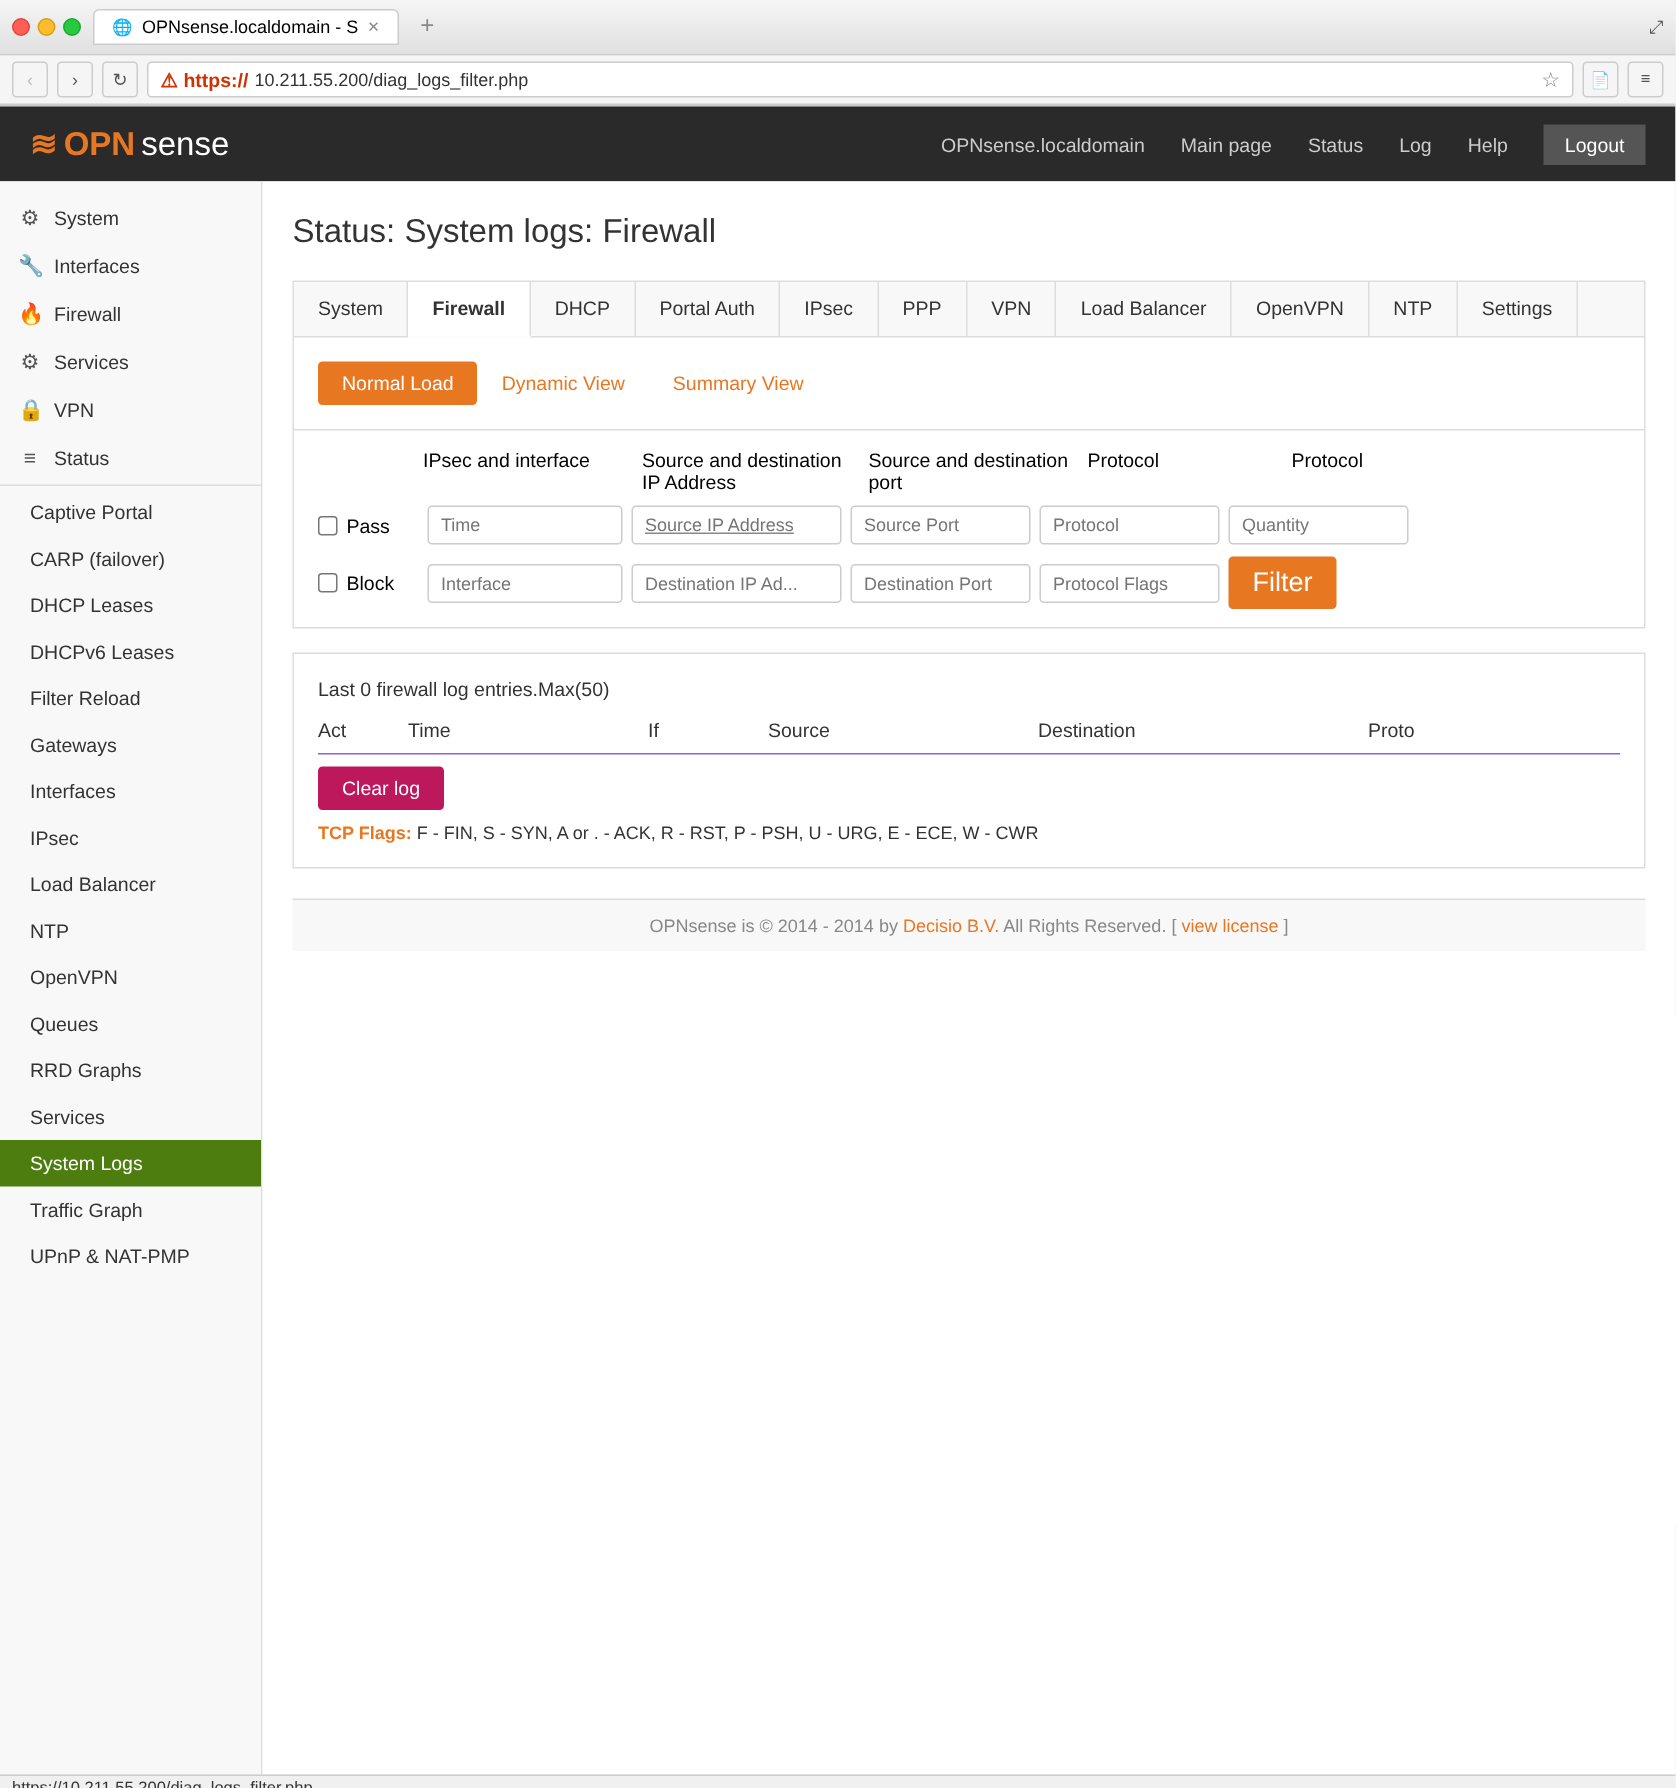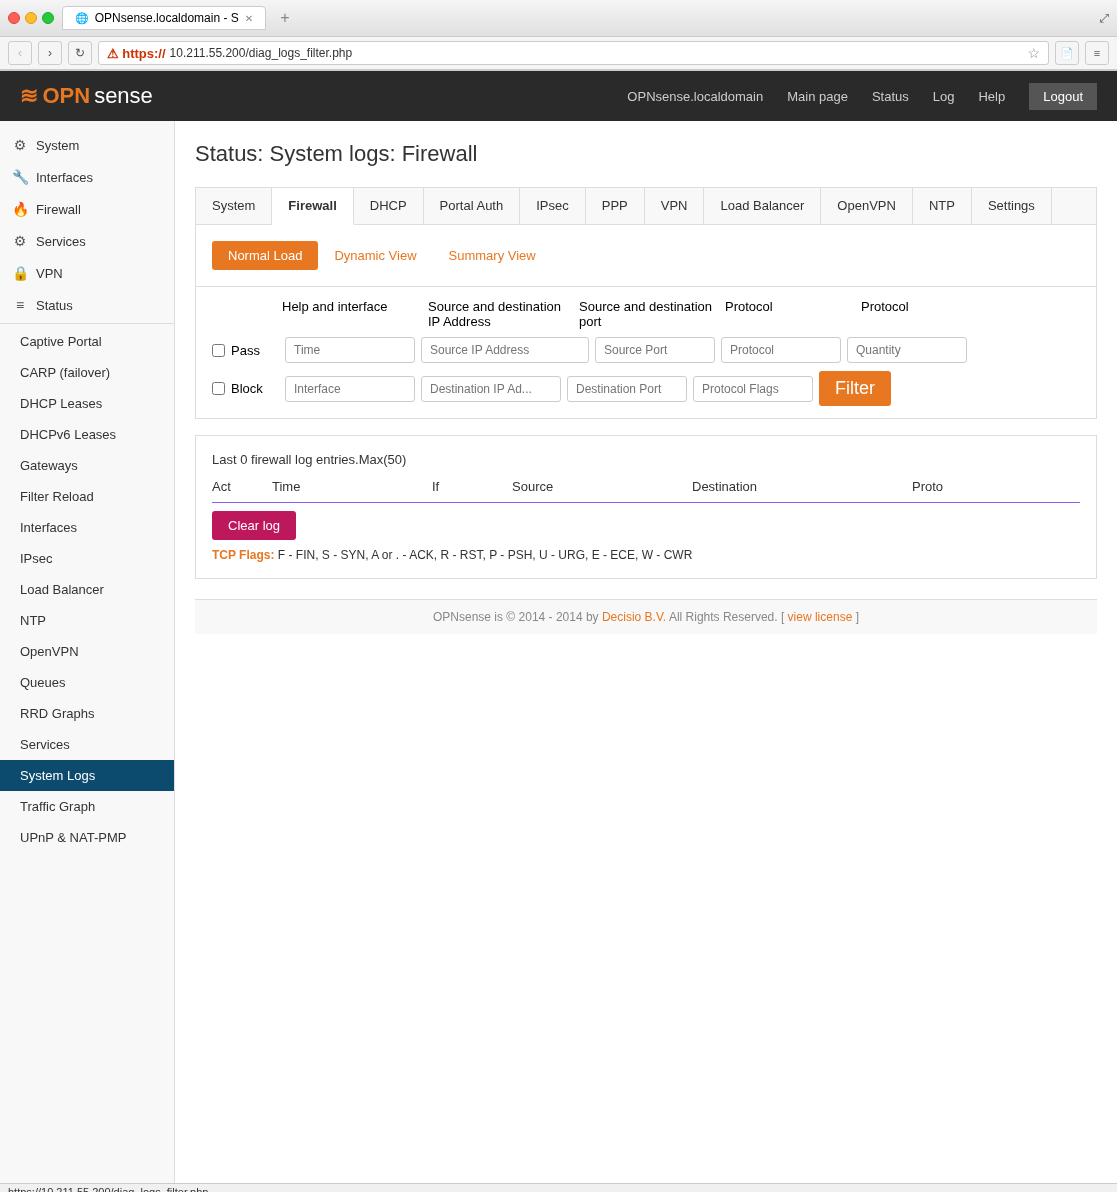--- a/index.html
+++ b/index.html
@@ -40,21 +40,21 @@
     .top-nav-logout { background: #555; color: white; border: none; padding: 6px 14px; cursor: pointer; font-size: 13px; }
 
     
     .body-layout { display: flex; flex: 1; background: #f0f0f0; }
 
     
     .sidebar { width: 175px; background: #f8f8f8; border-right: 1px solid #ddd; padding-top: 8px; min-height: 900px; }
     .sidebar-item { display: flex; align-items: center; gap: 8px; padding: 8px 12px; cursor: pointer; color: #333; font-size: 13px; }
     .sidebar-item.active { background: #e8e8e8; }
     .sidebar-item.sub-item { padding-left: 20px; font-size: 13px; }
-    .sidebar-item.sub-item.active { background: #0c4a6e; color: white; }
+    .sidebar-item.sub-item.active { background: #4d7c0f; color: white; }
     .sidebar-icon { font-size: 14px; color: #555; width: 16px; text-align: center; }
     .sidebar-separator { height: 1px; background: #ddd; margin: 2px 0; }
 
     
     .main-content { flex: 1; padding: 20px; background: white; }
     .page-title { font-size: 22px; font-weight: normal; color: #333; margin-bottom: 20px; }
 
     
     .tabs-container { border: 1px solid #ddd; background: white; }
     .tabs-row { display: flex; border-bottom: 1px solid #ddd; background: #f8f8f8; }
@@ -179,24 +179,24 @@
         <div class="sidebar-item sub-item">
           <span>CARP (failover)</span>
         </div>
         <div class="sidebar-item sub-item">
           <span>DHCP Leases</span>
         </div>
         <div class="sidebar-item sub-item">
           <span>DHCPv6 Leases</span>
         </div>
         <div class="sidebar-item sub-item">
+          <span>Filter Reload</span>
+        </div>
+        <div class="sidebar-item sub-item">
           <span>Gateways</span>
-        </div>
-        <div class="sidebar-item sub-item">
-          <span>Filter Reload</span>
         </div>
         <div class="sidebar-item sub-item">
           <span>Interfaces</span>
         </div>
         <div class="sidebar-item sub-item">
           <span>IPsec</span>
         </div>
         <div class="sidebar-item sub-item">
           <span>Load Balancer</span>
         </div>
@@ -246,32 +246,32 @@
 
           <div class="view-buttons">
             <button class="view-btn active">Normal Load</button>
             <button class="view-btn">Dynamic View</button>
             <button class="view-btn">Summary View</button>
           </div>
 
           <div class="filter-area">
 
             <div style="display:flex; gap:6px; margin-bottom:8px; padding-left: 70px;">
-              <div style="width:140px;">Help and interface</div>
+              <div style="width:140px;">IPsec and interface</div>
               <div style="width:145px;">Source and destination IP Address</div>
               <div style="width:140px;">Source and destination port</div>
               <div style="width:130px;">Protocol</div>
               <div style="width:130px;">Protocol</div>
             </div>
 
             <div class="filter-row-item" style="display:flex; align-items:center; gap:6px; margin-bottom:8px;">
               <input type="checkbox" style="">
               <label style="width:48px; font-size:13px;">Pass</label>
               <input type="text" class="filter-input" style="width: 130px;" placeholder="Time">
-              <input type="text" class="filter-input" style="width: 168px;" placeholder="Source IP Address">
+              <input type="text" class="filter-input" style="width: 140px; text-decoration: underline;" placeholder="Source IP Address">
               <input type="text" class="filter-input" style="width: 120px;" placeholder="Source Port">
               <input type="text" class="filter-input" style="width: 120px;" placeholder="Protocol">
               <input type="text" class="filter-input" style="width: 120px;" placeholder="Quantity">
             </div>
 
             <div class="filter-row-item" style="display:flex; align-items:center; gap:6px;">
               <input type="checkbox" style="">
               <label style="width:48px; font-size:13px;">Block</label>
               <input type="text" class="filter-input" style="width: 130px;" placeholder="Interface">
               <input type="text" class="filter-input" style="width: 140px;" placeholder="Destination IP Ad...">

